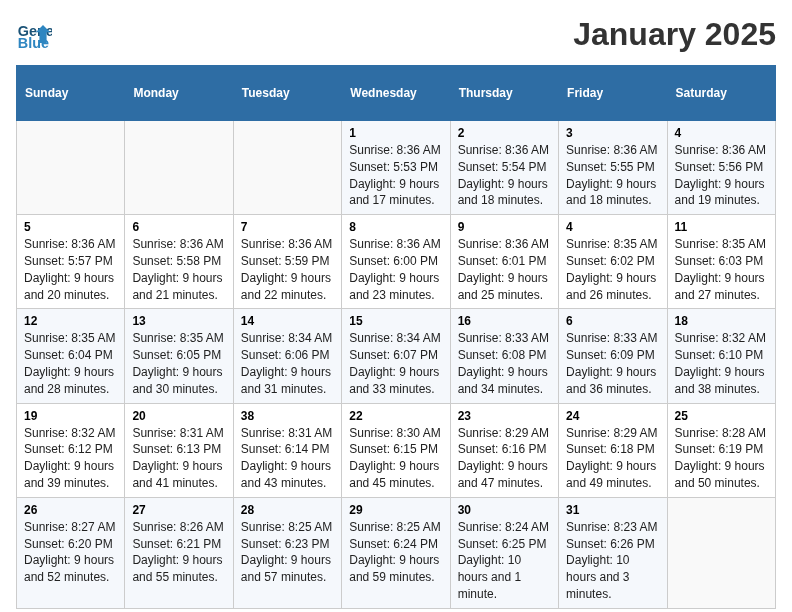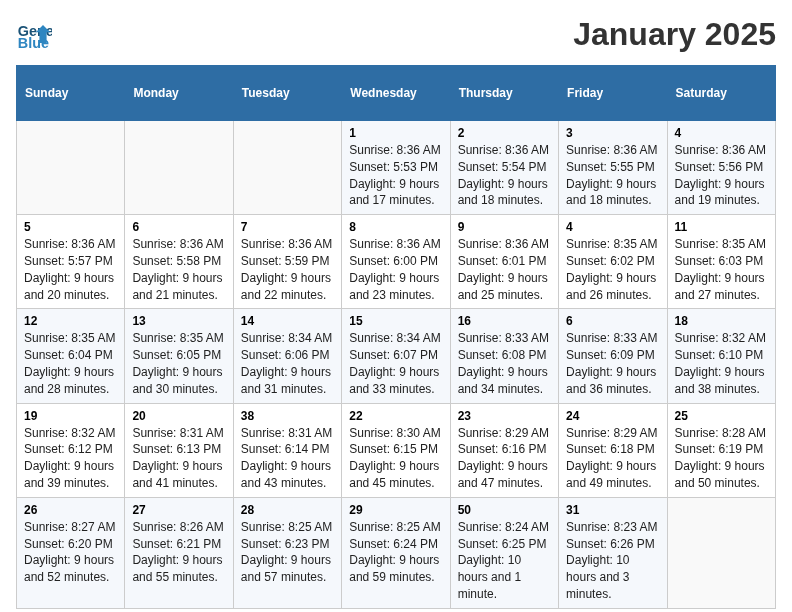--- a/index.html
+++ b/index.html
@@ -236,21 +236,21 @@
         </td>
         <td>
           <span class="day-num">28</span>
           <div class="cell-content">Sunrise: 8:25 AM<br>Sunset: 6:23 PM<br>Daylight: 9 hours and 57 minutes.</div>
         </td>
         <td>
           <span class="day-num">29</span>
           <div class="cell-content">Sunrise: 8:25 AM<br>Sunset: 6:24 PM<br>Daylight: 9 hours and 59 minutes.</div>
         </td>
         <td>
-          <span class="day-num">50</span>
+          <span class="day-num">30</span>
           <div class="cell-content">Sunrise: 8:24 AM<br>Sunset: 6:25 PM<br>Daylight: 10 hours and 1 minute.</div>
         </td>
         <td>
           <span class="day-num">31</span>
           <div class="cell-content">Sunrise: 8:23 AM<br>Sunset: 6:26 PM<br>Daylight: 10 hours and 3 minutes.</div>
         </td>
         <td class="empty-cell"></td>
       </tr>
     </tbody>
 </table>

